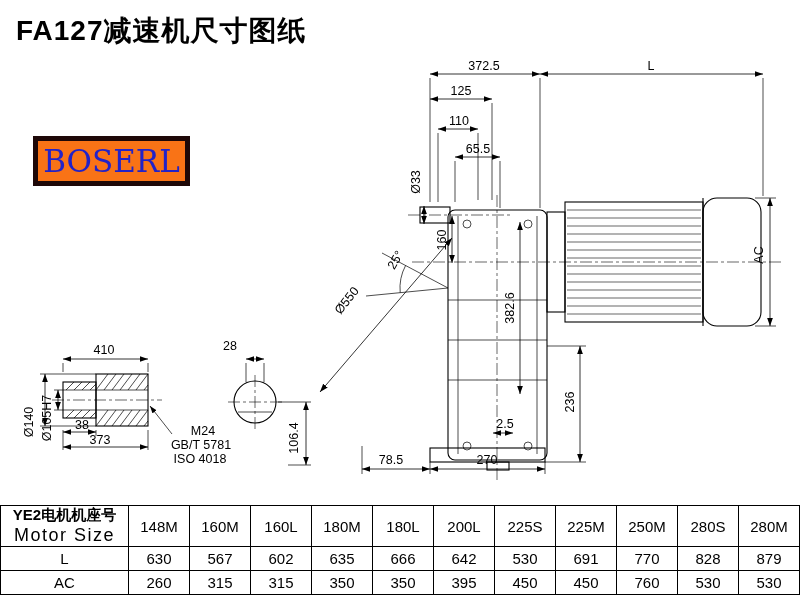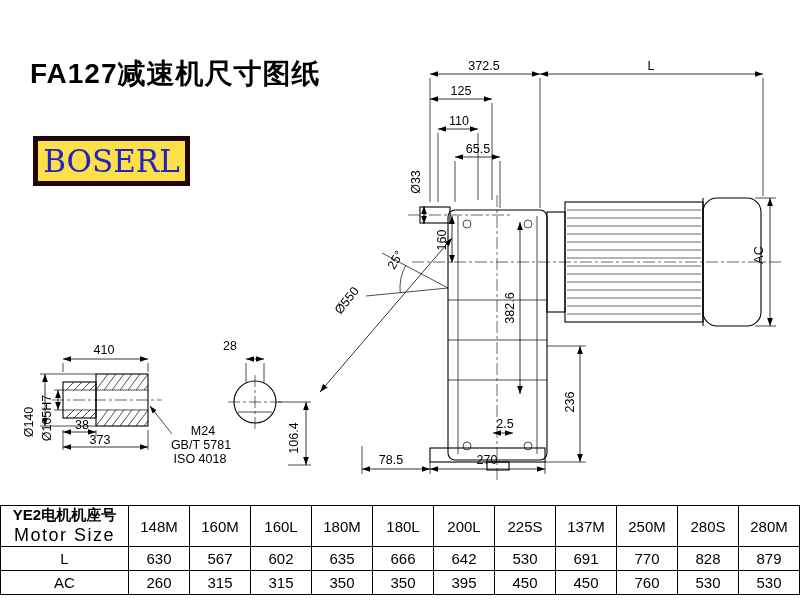--- a/index.html
+++ b/index.html
@@ -1,26 +1,26 @@
 <!DOCTYPE html>
 <html><head>
 <meta charset="utf-8">
 <style>
   html,body { margin:0; padding:0; }
   body {
     width:800px; height:614px; overflow:hidden; position:relative;
     background:#ffffff; font-family:"Liberation Sans", sans-serif; color:#000;
   }
   .title {
-    position:absolute; left:30px; top:12px;
-    font-size:28px; font-weight:bold; letter-spacing:1px; white-space:nowrap;margin-top:43px;
+    position:absolute; left:16px; top:12px;
+    font-size:28px; font-weight:bold; letter-spacing:1px; white-space:nowrap;
   }
   .logo {
     position:absolute; left:33px; top:136px; width:147px; height:40px;
-    border:5px solid #1e0808; background:#fde047;
+    border:5px solid #1e0808; background:#f97316;
     display:flex; align-items:center; justify-content:center;
   }
   .logo span {
     font-family:"DejaVu Serif", serif; font-size:31px; color:#2222c8; font-weight:500;
   }
   svg.drawing { position:absolute; left:0; top:50px; }
   svg .ln   { stroke:#000; stroke-width:1.1; fill:none; }
   svg .thin { stroke:#000; stroke-width:0.7; fill:none; }
   svg .fin  { stroke:#000; stroke-width:0.6; fill:none; }
   svg .cl   { stroke:#000; stroke-width:0.6; fill:none; stroke-dasharray:12 3 3 3; }
@@ -194,21 +194,21 @@
       <div class="cn">YE2电机机座号</div>
       <div class="en">Motor Size</div>
     </th>
     <th>148M</th>
     <th>160M</th>
     <th>160L</th>
     <th>180M</th>
     <th>180L</th>
     <th>200L</th>
     <th>225S</th>
-    <th>137M</th>
+    <th>225M</th>
     <th>250M</th>
     <th>280S</th>
     <th>280M</th>
   </tr>
   <tr class="data">
     <td>L</td>
     <td>630</td>
     <td>567</td>
     <td>602</td>
     <td>635</td>

